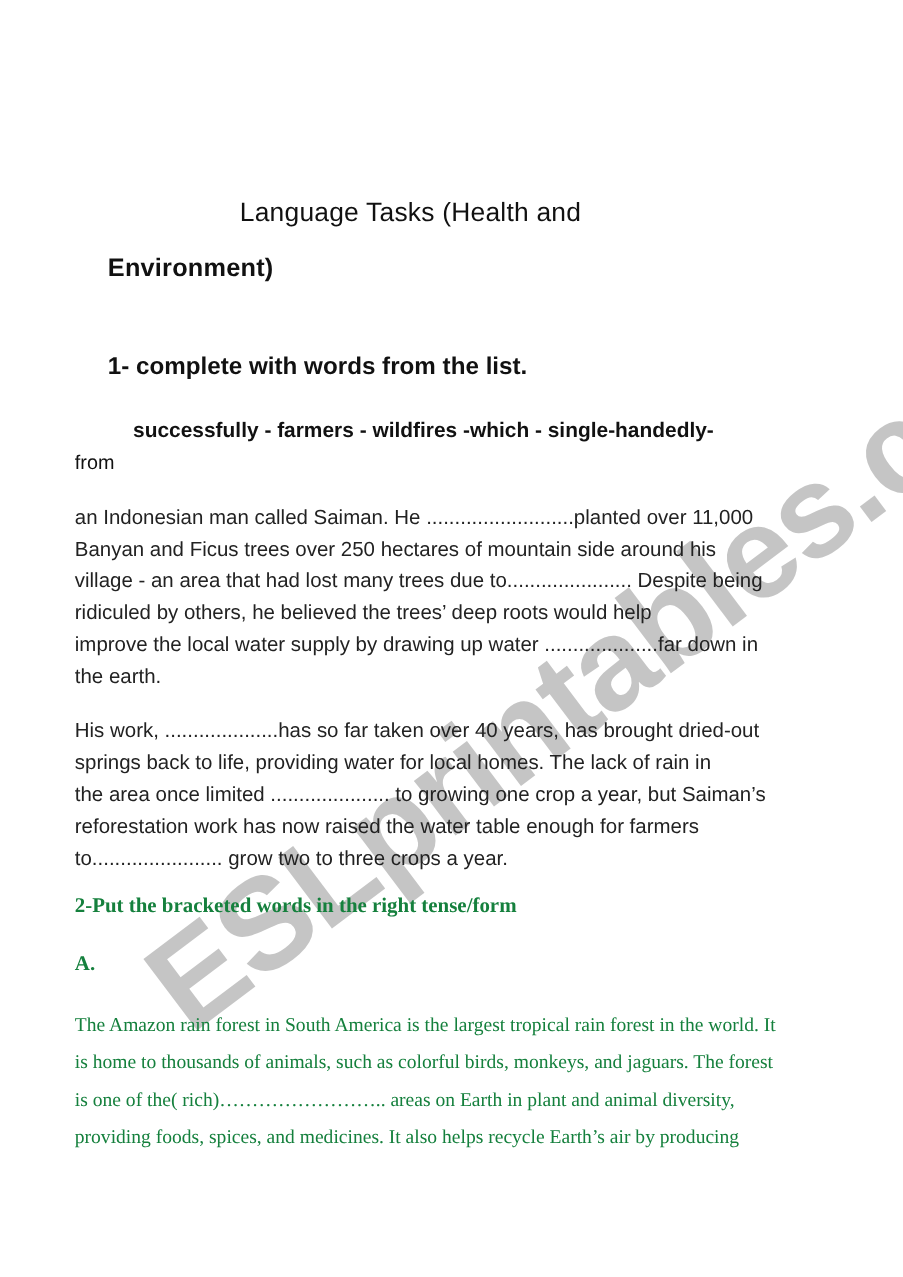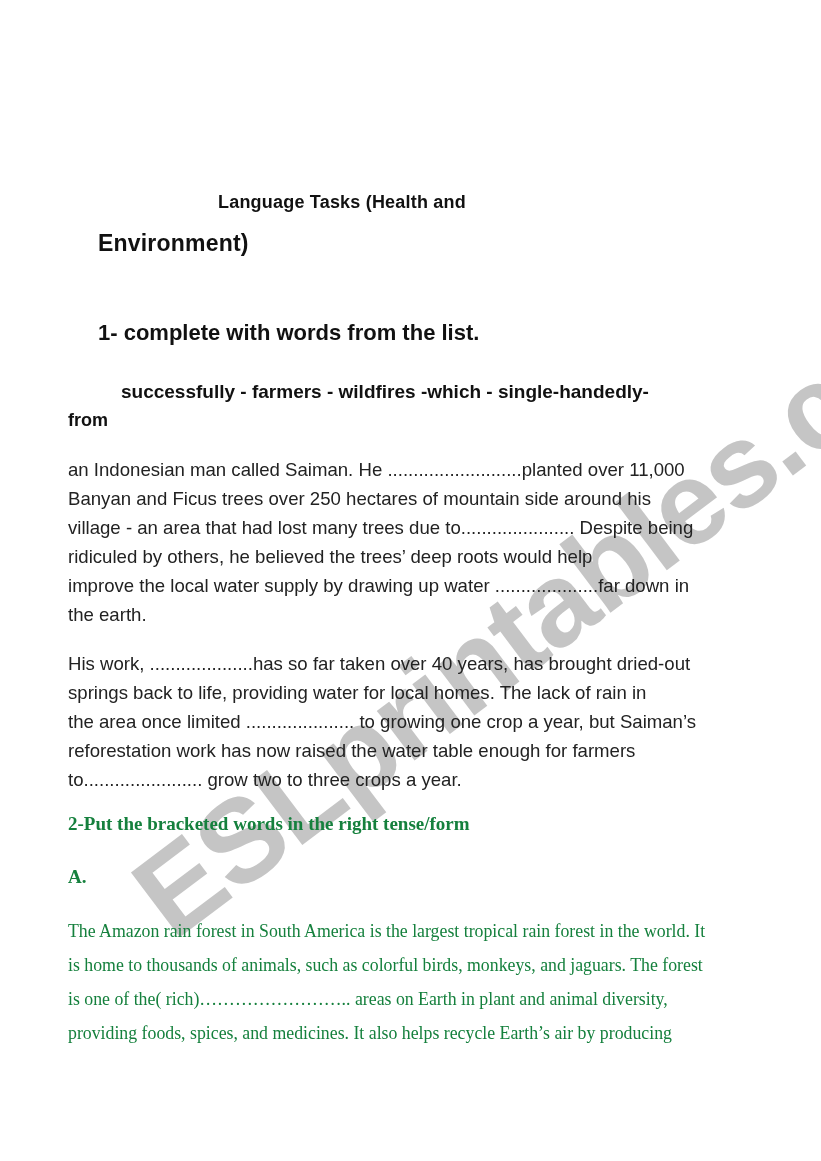--- a/index.html
+++ b/index.html
@@ -1,24 +1,24 @@
 <!DOCTYPE html>
 <html><head>
   <meta charset="utf-8">
   <style>
     html, body { margin: 0; padding: 0; background: #ffffff; }
     body { width: 821px; height: 1161px; position: relative; overflow: hidden; }
     .page { position: absolute; left: 0; top: 0; width: 821px; height: 1161px; background: #fff; }
     .sans { font-family: "Liberation Sans", "DejaVu Sans", sans-serif; color: #111; }
     .serif { font-family: "Liberation Serif", "DejaVu Serif", serif; color: #15803d; }
-    .title1 { position: absolute; left: 218px; top: 192px; font-size: 18px; font-weight: bold; letter-spacing: 0.2px; }
+    .title1 { position: absolute; left: 218px; top: 180px; font-size: 24px; font-weight: normal; letter-spacing: 0.2px; }
     .title2 { position: absolute; left: 98px; top: 230px; font-size: 23px; font-weight: bold; letter-spacing: 0.2px; }
     .task1 { position: absolute; left: 98px; top: 320px; font-size: 22px; font-weight: bold; }
     .wordlist1 { position: absolute; left: 121px; top: 381px; font-size: 19px; font-weight: bold; white-space: nowrap; }
-    .wordlist2 { position: absolute; left: 68px; top: 410px; font-size: 18px; font-weight: bold; }
+    .wordlist2 { position: absolute; left: 68px; top: 410px; font-size: 18px; font-weight: normal; }
     .para { position: absolute; left: 68px; width: 700px; font-size: 18.6px; line-height: 29px; color: #222; }
     .para .ln { display: block; white-space: nowrap; }
     .p1 { top: 455px; }
     .p2 { top: 649px; }
     .task2 { position: absolute; left: 68px; top: 813px; font-size: 19px; font-weight: bold; }
     .sectionA { position: absolute; left: 68px; top: 866px; font-size: 19px; font-weight: bold; }
     .p3 { position: absolute; left: 68px; top: 914px; width: 710px; font-size: 17.8px; line-height: 34px; }
     .p3 .ln { display: block; white-space: nowrap; }
     .watermark {
       position: absolute; left: 60px; top: 540px;

